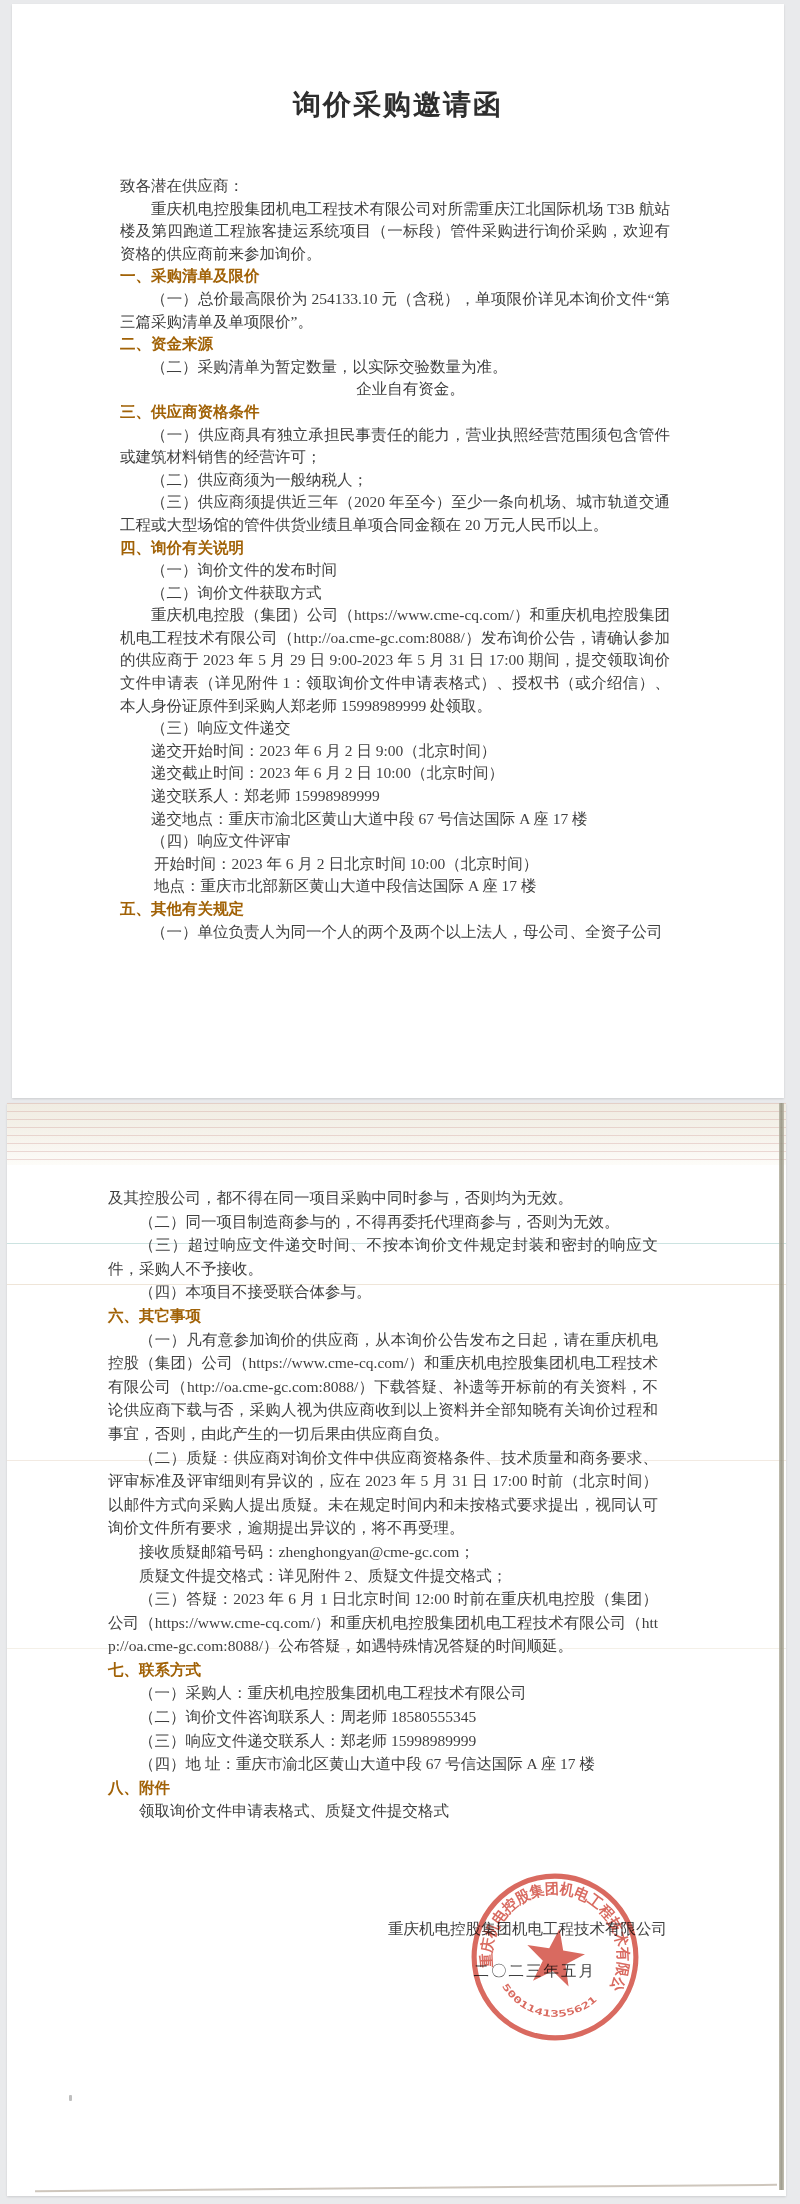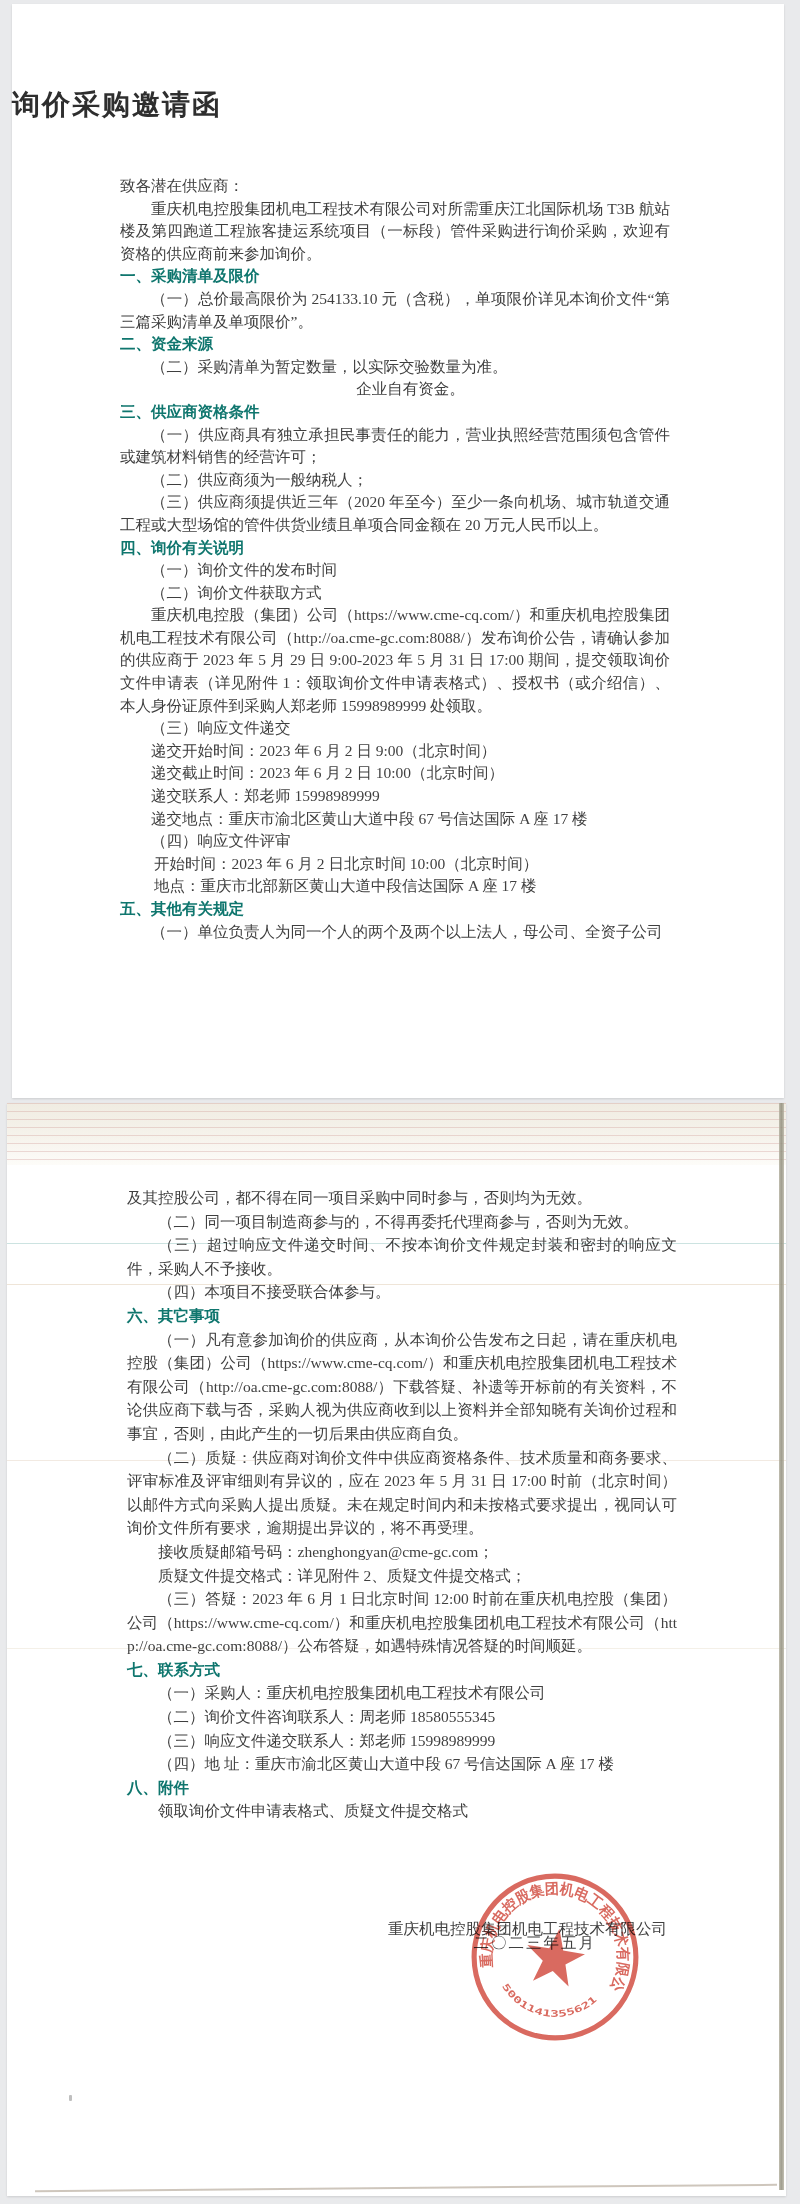--- a/index.html
+++ b/index.html
@@ -9,28 +9,28 @@
     position:relative;
     font-family:"Liberation Serif","DejaVu Serif",serif;
     color:#424242;
     overflow:hidden;
   }
   .page{position:absolute;background:#ffffff;}
   #page1{left:12px;top:4px;width:772px;height:1094px;box-shadow:0 1px 2px rgba(0,0,0,0.12);}
   #page2{left:7px;top:1103px;width:779px;height:1093px;box-shadow:0 1px 2px rgba(0,0,0,0.12);}
   .doc-title{
     position:absolute;left:0;top:82px;width:100%;
-    text-align:left;font-size:28px;font-weight:bold;color:#2e2e2e;
+    text-align:center;font-size:28px;font-weight:bold;color:#2e2e2e;
     letter-spacing:2px;
   }
   .content{position:absolute;font-size:15.5px;color:#3f3f3f;}
   #p1-content{left:108px;top:171px;width:550px;line-height:22.6px;}
-  #p2-content{left:120px;top:83px;width:550px;line-height:23.6px;}
+  #p2-content{left:101px;top:83px;width:550px;line-height:23.6px;}
   .blk{margin:0;}
-  .blk.h{font-weight:bold;color:#0f766e;}
+  .blk.h{font-weight:bold;color:#a16207;}
   .blk.p{text-indent:2em;text-align:justify;word-break:break-all;}
   
   .scan-band{
     position:absolute;left:0;top:0;right:0;height:62px;
     background:
       repeating-linear-gradient(180deg, rgba(201,140,136,0.30) 0 1px, rgba(0,0,0,0) 1px 8px),
       linear-gradient(180deg,#f0ece2 0%,#f6f3ec 55%,#fdfcf9 100%);
   }
   .scan-line{position:absolute;left:0;right:0;height:1px;}
   .edge-line{
@@ -38,21 +38,21 @@
     background:linear-gradient(90deg,#b7b4a4,#8f8c7a 45%,#b7b4a4);
     opacity:.85;
   }
   .bottom-line{
     position:absolute;left:28px;top:1084px;width:742px;height:2px;
     background:#bdb3a5;transform:rotate(-0.5deg);opacity:.75;
   }
   .speck{position:absolute;left:62px;top:992px;width:3px;height:6px;background:#8a8a8a;opacity:.55;border-radius:1px;}
   .sig-line{position:absolute;font-size:15.5px;color:#3f3f3f;white-space:nowrap;}
   .sig-company{right:119px;top:816px;}
-  .sig-date{right:190px;top:830px;letter-spacing:2px;}
+  .sig-date{right:190px;top:858px;letter-spacing:2px;}
   .seal{
     position:absolute;left:462px;top:768px;width:172px;height:172px;
     transform:rotate(9deg);
     mix-blend-mode:multiply;
     opacity:.88;
   }
 </style>
 </head>
 <body>
 

